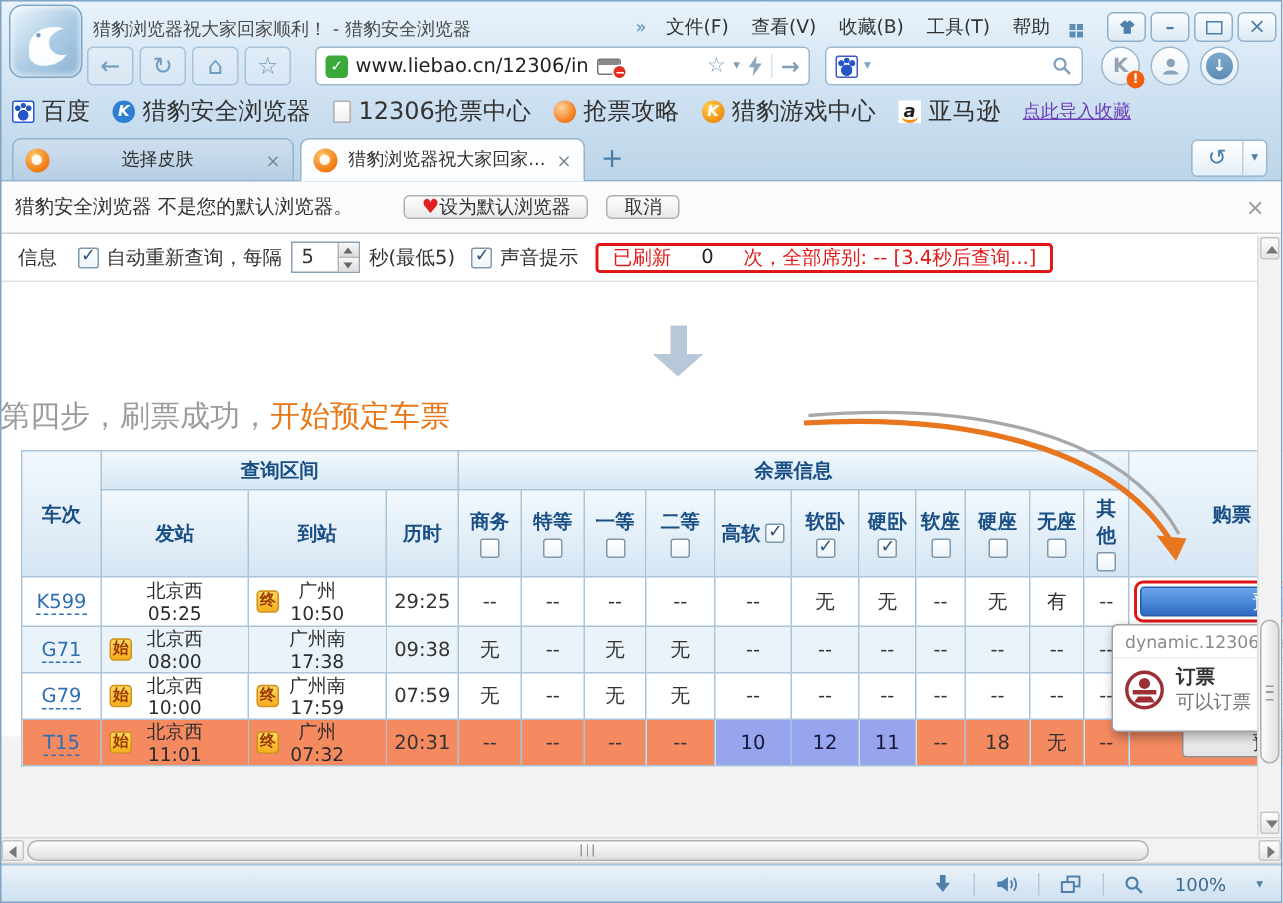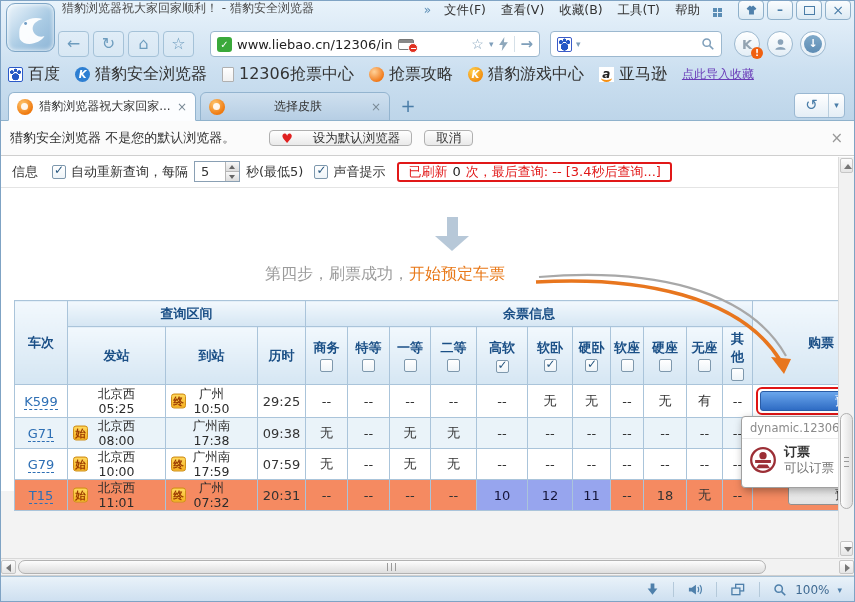--- a/index.html
+++ b/index.html
@@ -3,21 +3,21 @@
 <meta charset="utf-8">
 <style>
 *{box-sizing:border-box;margin:0;padding:0}
 html,body{width:855px;height:602px}
 body{position:relative;overflow:hidden;background:#c9dcec;font-family:"DejaVu Sans","Liberation Sans",sans-serif;font-size:12px;color:#333;cursor:default}
 .frame{position:absolute;inset:0;border:1px solid #7fa3c4;z-index:90;pointer-events:none}
 .chrome{position:absolute;top:0;left:0;right:0;height:121px;background:linear-gradient(#e9f3fb,#cbdff0 60%,#bdd5e9)}
 
 .logo{position:absolute;left:6px;top:3px;width:49px;height:49px;border-radius:9px;border:1px solid #7fa6c6;background:linear-gradient(135deg,#eef6fc,#aacbe4 55%,#8db5d6);box-shadow:inset 0 0 5px #fff;display:flex;align-items:center;justify-content:center}
 
-.titlebar{position:absolute;left:62px;top:0;right:4px;height:28px;display:flex;align-items:flex-start}
+.titlebar{position:absolute;left:62px;top:0;right:4px;height:28px;display:flex;align-items:flex-end}
 .title{font-size:12px;color:#4a4a4a;white-space:nowrap}
 .tb-right{margin-left:auto;display:flex;align-items:center;gap:13px}
 .collapse{color:#5b8db5;font-size:12px}
 .menus{display:flex;gap:15px}
 .menu-item{font-size:12.5px;color:#333}
 .grid-ico{width:4px;height:4px;background:#5b8db5;box-shadow:5px 0 #5b8db5,0 5px #5b8db5,5px 5px #5b8db5;margin-right:8px}
 .win-btns{display:flex;gap:3px}
 .win-btn{width:26px;height:20px;border:1px solid #8fb0ca;border-radius:4px;background:linear-gradient(#fbfdfe,#dceaf4);color:#4a7da8;font-size:12px;display:flex;align-items:center;justify-content:center;line-height:1}
 .g-min::after{content:"–";font-weight:bold}
 .g-max{position:relative}.g-max::after{content:"";width:9px;height:7px;border:1.5px solid #4a7da8}
@@ -77,21 +77,21 @@
 .newtab{position:absolute;left:396px;top:8px;width:24px;height:22px;color:#4a7da8;font-size:18px;text-align:center;line-height:20px}
 .newtab::after{content:"+"}
 .undo-group{position:absolute;right:10px;top:5px;height:25px;display:flex;border:1px solid #9ab8d2;border-radius:4px;background:linear-gradient(#fff,#e4eef6);overflow:hidden}
 .undo-btn{width:33px;color:#4a7da8;font-size:15px;text-align:center;line-height:23px}
 .undo-btn::after{content:"↺"}
 .undo-caret{width:16px;border-left:1px solid #b9cede;color:#4a7da8;font-size:9px;text-align:center;line-height:23px}
 .undo-caret::after{content:"▾"}
 
 .notifbar{position:absolute;left:0;top:121px;right:0;height:35px;background:#fbfbfb;border-bottom:1px solid #cfcfcf;display:flex;align-items:center;padding-left:10px;z-index:2}
 .notif-msg{font-size:13px;color:#333}
-.notif-btn{height:16px;border:1px solid #b0b0b0;border-radius:4px;background:linear-gradient(#fefefe,#e9e9e9);padding:0 11px;font-size:12.5px;display:flex;align-items:center;gap:20px;color:#333}
+.notif-btn{height:16px;border:1px solid #b0b0b0;border-radius:4px;background:linear-gradient(#fefefe,#e9e9e9);padding:0 11px;font-size:12.5px;display:flex;align-items:center;gap:0;color:#333}
 .btn-default{margin-left:34px}
 .btn-cancel{margin-left:12px}
 .g-heart{color:#e02020;font-size:13px}.g-heart::after{content:"♥"}
 .notif-close{margin-left:auto;margin-right:12px;color:#999;font-size:15px}
 .notif-close::after{content:"×"}
 
 .content{position:absolute;left:0;top:156px;width:855px;height:402px;background:#fff;overflow:hidden;z-index:1}
 .content-bottom{position:absolute;left:0;top:335px;width:855px;height:67px;background:#f3f3f3}
 .querybar{position:absolute;left:0;top:0;right:16px;height:31px;display:flex;align-items:center}
 .q-label{margin-left:12px;font-size:13px}
@@ -103,37 +103,37 @@
 .spin-val{flex:1;font-size:13px;padding-left:6px;line-height:19px}
 .spin-btns{width:14px;display:flex;flex-direction:column}
 .spin-up,.spin-down{flex:1;background:linear-gradient(#f8f8f8,#dcdcdc);border-left:1px solid #b5b5b5;position:relative}
 .spin-up::after{content:"";position:absolute;left:3px;top:3px;border-left:3.5px solid transparent;border-right:3.5px solid transparent;border-bottom:4px solid #666}
 .spin-down{border-top:1px solid #b5b5b5}
 .spin-down::after{content:"";position:absolute;left:3px;top:3px;border-left:3.5px solid transparent;border-right:3.5px solid transparent;border-top:4px solid #666}
 .q-sec{margin-left:6px;font-size:13px}
 .q-cb2{margin-left:11px}
 .q-sound{margin-left:5px;font-size:13px}
 .filter-btn{margin-left:9px;padding:2px 5px;border:1px solid #3a9a3a;border-radius:3px;color:#2e8b2e;font-size:12.5px;background:#fff;line-height:16px}
-.refresh-box{margin-left:12px;height:20px;border:2px solid #e11818;border-radius:3px;background:#fff;display:flex;align-items:center;gap:5px;padding:0 9px;font-size:13px;color:#e11818;white-space:nowrap}
+.refresh-box{margin-left:12px;height:20px;border:2px solid #e11818;border-radius:3px;background:#fff;display:flex;align-items:center;gap:20px;padding:0 9px;font-size:13px;color:#e11818;white-space:nowrap}
 .refresh-count{color:#222}
 .divider{position:absolute;top:31px;left:0;right:16px;height:1px;background:#e4e4e4}
 .da-stem{position:absolute;left:447px;top:61px;width:11px;height:19px;background:#b7c8d8}
 .da-head{position:absolute;left:435px;top:80px;width:0;height:0;border-left:17px solid transparent;border-right:17px solid transparent;border-top:15px solid #b7c8d8}
-.step{position:absolute;top:108px;left:0;width:770px;text-align:center;font-size:16px;white-space:nowrap}
+.step{position:absolute;top:108px;left:0;width:770px;font-size:20px;white-space:nowrap}
 .step-gray{color:#9b9b9b}
 .step-orange{color:#e87818}
 .arrow-svg{position:absolute;left:0;top:0;width:855px;height:402px;z-index:5;pointer-events:none}
 
 .ticket-table{position:absolute;left:14px;top:144px;border-collapse:collapse;table-layout:fixed;background:#fff;z-index:2;width:928px}
 .ticket-table th,.ticket-table td{border:1px solid #aac4da;overflow:hidden}
 .ticket-table thead th{background:linear-gradient(#f2f8fd,#d5e6f3);color:#1a4f86;font-size:13px;font-weight:bold;padding:2px;text-align:center}
 .ticket-table thead tr:first-child th{height:26px}
 .th-purchase{padding-right:55px!important}
 .seat-h{display:flex;flex-direction:column;align-items:center;gap:2px;padding:1px 0}
-.seat-h.inline{flex-direction:column;justify-content:center;gap:3px}
+.seat-h.inline{flex-direction:row;justify-content:center;gap:3px}
 .seat-h .cb{width:13px;height:13px}
 .ticket-table td{height:30px;text-align:center;font-size:13px;color:#333;padding:0}
 tr.alt td{background:#eaf3f9}
 tr.hl td{background:#f58a61}
 .train-link{color:#2e6fb4;font-size:13px;text-decoration:none;border-bottom:1px dashed #2e6fb4}
 .c-station{position:relative}
 .badge{position:absolute;left:5px;top:50%;transform:translateY(-50%);width:15px;height:15px;background:linear-gradient(#ffd95e,#f5ae1e);border:1px solid #cf8f1a;border-radius:3px;color:#9a3a00;font-size:10.5px;line-height:13px;text-align:center;font-weight:bold}
 .st-name,.st-time{display:block;text-align:center;font-size:12.5px;line-height:15px;color:#2c2c2c}
 .s-dash{color:#3c3c3c}.s-dim{color:#c8c8c8}.s-green{color:#129a12}
 td.s-blue{background:#97a5ee!important;color:#16163a}
@@ -159,21 +159,21 @@
 .hscroll{position:absolute;left:0;top:558px;width:855px;height:18px;background:#f2f2f2;border-top:1px solid #d8d8d8;border-bottom:1px solid #cfcfcf;z-index:20}
 .h-btn{position:absolute;top:1px;bottom:1px;width:15px;background:linear-gradient(#fdfdfd,#e6e6e6);border:1px solid #c6c6c6;border-radius:2px}
 .h-left{left:1px}.h-right{right:1px}
 .tri-left{position:absolute;left:4px;top:3px;border-top:4px solid transparent;border-bottom:4px solid transparent;border-right:5px solid #777}
 .tri-right{position:absolute;left:5px;top:3px;border-top:4px solid transparent;border-bottom:4px solid transparent;border-left:5px solid #777}
 .h-thumb{position:absolute;left:18px;top:1px;height:14px;width:748px;background:linear-gradient(#fdfdfd,#dedede);border:1px solid #b2b2b2;border-radius:7px}
 .h-thumb::after{content:"";position:absolute;left:368px;top:2px;width:7px;height:8px;border-left:1px solid #9a9a9a;border-right:1px solid #9a9a9a;background:linear-gradient(90deg,transparent 3px,#9a9a9a 3px,#9a9a9a 4px,transparent 4px)}
 
 .statusbar{position:absolute;left:0;top:576px;width:855px;height:26px;background:linear-gradient(#e9f2f9,#cddff0);border-top:1px solid #a7c1d6;display:flex;align-items:center;justify-content:flex-end;z-index:30}
 .sb-sep{width:1px;height:15px;background:#b4c9da}
-.sb-item{display:flex;align-items:center;gap:8px;padding:0 13px}
+.sb-item{display:flex;align-items:center;gap:20px;padding:0 13px}
 .zoom-text{font-size:12px;color:#3f6a92}
 .sb-caret{color:#4f80ab;font-size:9px}.sb-caret::after{content:"▾"}
 </style>
 </head>
 <body>
 
 <div class="chrome">
   <div class="logo">
     <svg width="36" height="36" viewBox="0 0 40 40">
       <path d="M7 26 C6 13 20 6 33 10 C25 12 21 17 22 22 C23 28 29 31 35 29 C30 38 13 41 8 33 C7 31 7 29 7 26 Z" fill="#ffffff" opacity="0.95"></path>
@@ -269,28 +269,28 @@
         <i class="bm-ico ico-k-orange">K</i>
         <span class="bm-label">猎豹游戏中心</span>
       </span>
       <span class="bm">
         <i class="bm-ico ico-amazon">a</i>
         <span class="bm-label">亚马逊</span>
       </span>
       <a class="import-link">点此导入收藏</a>
     </div>
   <div class="tabbar" id="tabbar">
-    <div class="tab active">
+    <div class="tab">
+        <i class="tab-ico"></i>
+        <span class="tab-title">选择皮肤</span>
+        <span class="tab-close"></span>
+      </div>
+      <div class="tab active">
         <i class="tab-ico"></i>
         <span class="tab-title">猎豹浏览器祝大家回家...</span>
-        <span class="tab-close"></span>
-      </div>
-      <div class="tab">
-        <i class="tab-ico"></i>
-        <span class="tab-title">选择皮肤</span>
         <span class="tab-close"></span>
       </div>
       <span class="newtab"></span>
     <div class="undo-group">
       <span class="undo-btn"></span>
       <span class="undo-caret"></span>
     </div>
   </div>
 </div>
 
@@ -318,21 +318,21 @@
           <span class="spin-up"></span>
           <span class="spin-down"></span>
         </span>
     </span>
     <span class="q-sec">秒(最低5)</span>
     <span class="cb checked q-cb2"></span>
     <span class="q-sound">声音提示</span>
     <span class="refresh-box">
       <span>已刷新</span>
       <span class="refresh-count">0</span>
-      <span>次，最后查询: -- [3.4秒后查询...]</span>
+      <span>次，全部席别: -- [3.4秒后查询...]</span>
     </span>
   </div>
   <div class="divider"></div>
   <div class="da-stem"></div>
   <div class="da-head"></div>
   <div class="step">
     <span class="step-gray">第四步，刷票成功，</span><span class="step-orange">开始预定车票</span>
   </div>
   <svg class="arrow-svg">
     <path d="M539,121 C648,112 748,132 786,200" stroke="#a8a8a8" stroke-width="2.2" fill="none"></path>

